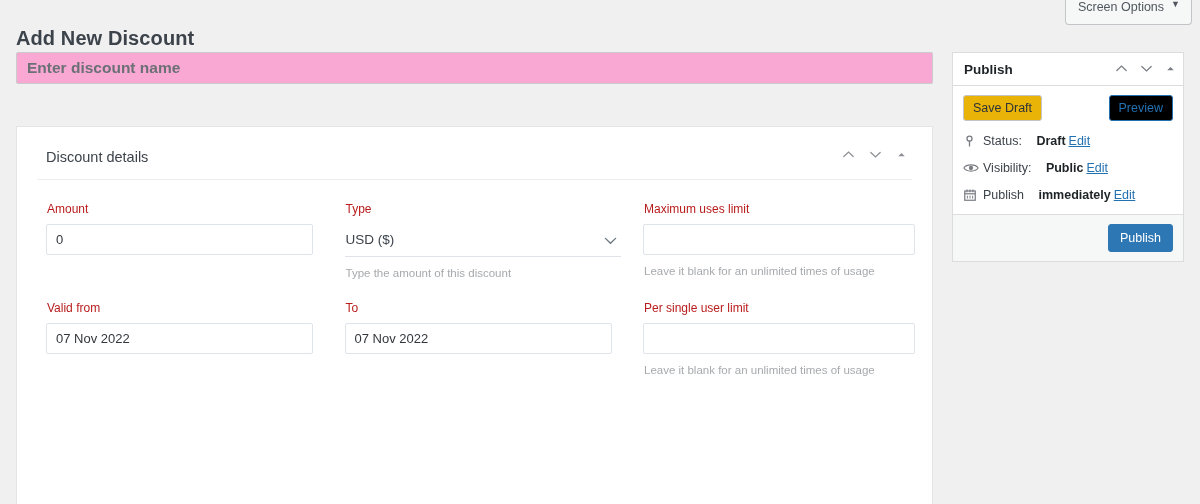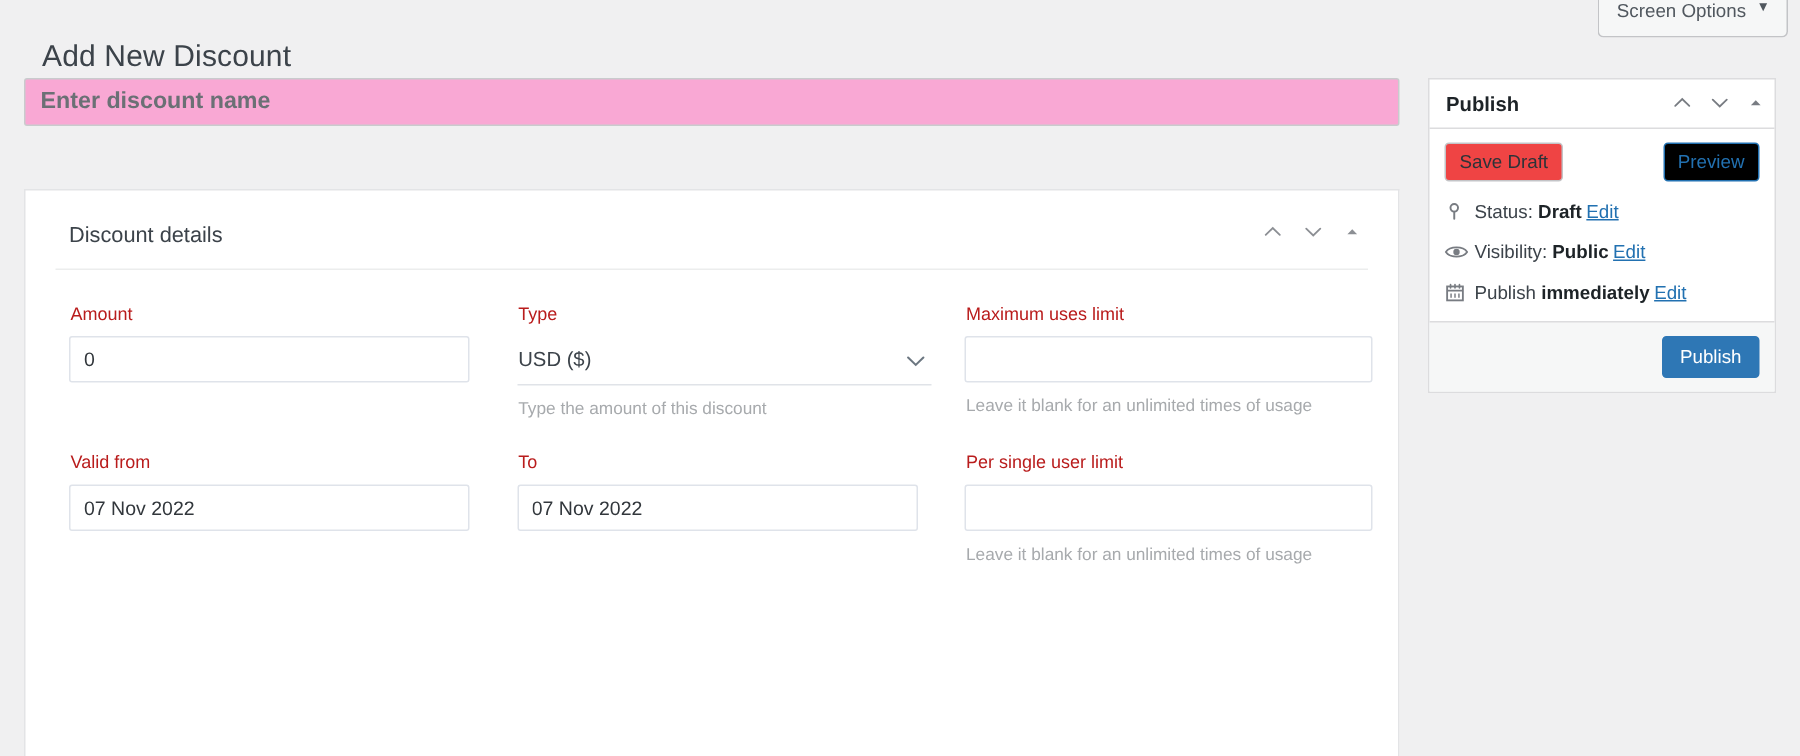--- a/index.html
+++ b/index.html
@@ -23,22 +23,22 @@
     border: 1px solid #c3c4c7;
     border-top: none;
     border-radius: 0 0 4px 4px;
     color: #50575e; font-size: 12.5px;
     cursor: pointer; white-space: nowrap;
   }
   .caret-down { font-size: 9px; color: #50575e; line-height: 1; }
 
   
   .page-title {
-    position: absolute; left: 28px; top: 14px;
-    font-size: 20px; font-weight: 400; color: #3c434a;
+    position: absolute; left: 16px; top: 14px;
+    font-size: 20px; font-weight: 700; color: #3c434a;
     letter-spacing: 0.1px;
   }
 
   
   .title-input-wrap {
     position: absolute; left: 16px; top: 52px;
     width: 917px; height: 32px;
   }
   .title-input {
     width: 100%; height: 100%;
@@ -141,40 +141,40 @@
     margin-left: 11px;
   }
   .publish-head-icons {
     position: absolute; right: 6px; top: 8px;
     display: flex; align-items: center; gap: 10px;
   }
   .publish-body { padding: 9px 10px 0 10px; }
   .pb-row1 { display: flex; justify-content: space-between; }
   .btn-secondary {
     height: 26px; padding: 0 9px;
-    background: #ef4444; border: 1px solid #c3c4c7; border-radius: 3px;
+    background: #eab308; border: 1px solid #c3c4c7; border-radius: 3px;
     color: #2c3338; font-size: 12.5px;
     font-family: "Liberation Sans", sans-serif;
     cursor: pointer; white-space: nowrap;
   }
   .btn-preview {
     height: 26px; padding: 0 9px;
     background: #000000; border: 1px solid #2271b1; border-radius: 3px;
     color: #2271b1; font-size: 12.5px;
     font-family: "Liberation Sans", sans-serif;
     cursor: pointer; white-space: nowrap;
   }
   .misc-row {
     display: flex; align-items: center;
     margin-top: 13px;
     font-size: 12.5px; color: #3c434a;
   }
   .misc-icon { width: 20px; line-height: 0; display: inline-block; color: #787c82; }
   .misc-text { white-space: nowrap; }
-  .misc-text b { font-weight: bold; color: #1d2327; }
+  .misc-text b { font-weight: bold; color: #1d2327; margin-left: 11px; }
   .edit-link {
     color: #2271b1; text-decoration: underline;
     cursor: pointer; margin-left: 3px;
   }
   .publish-footer {
     margin-top: 12px;
     background: #f6f7f7;
     border-top: 1px solid #dcdcde;
     padding: 9px 10px;
     display: flex; justify-content: flex-end;

